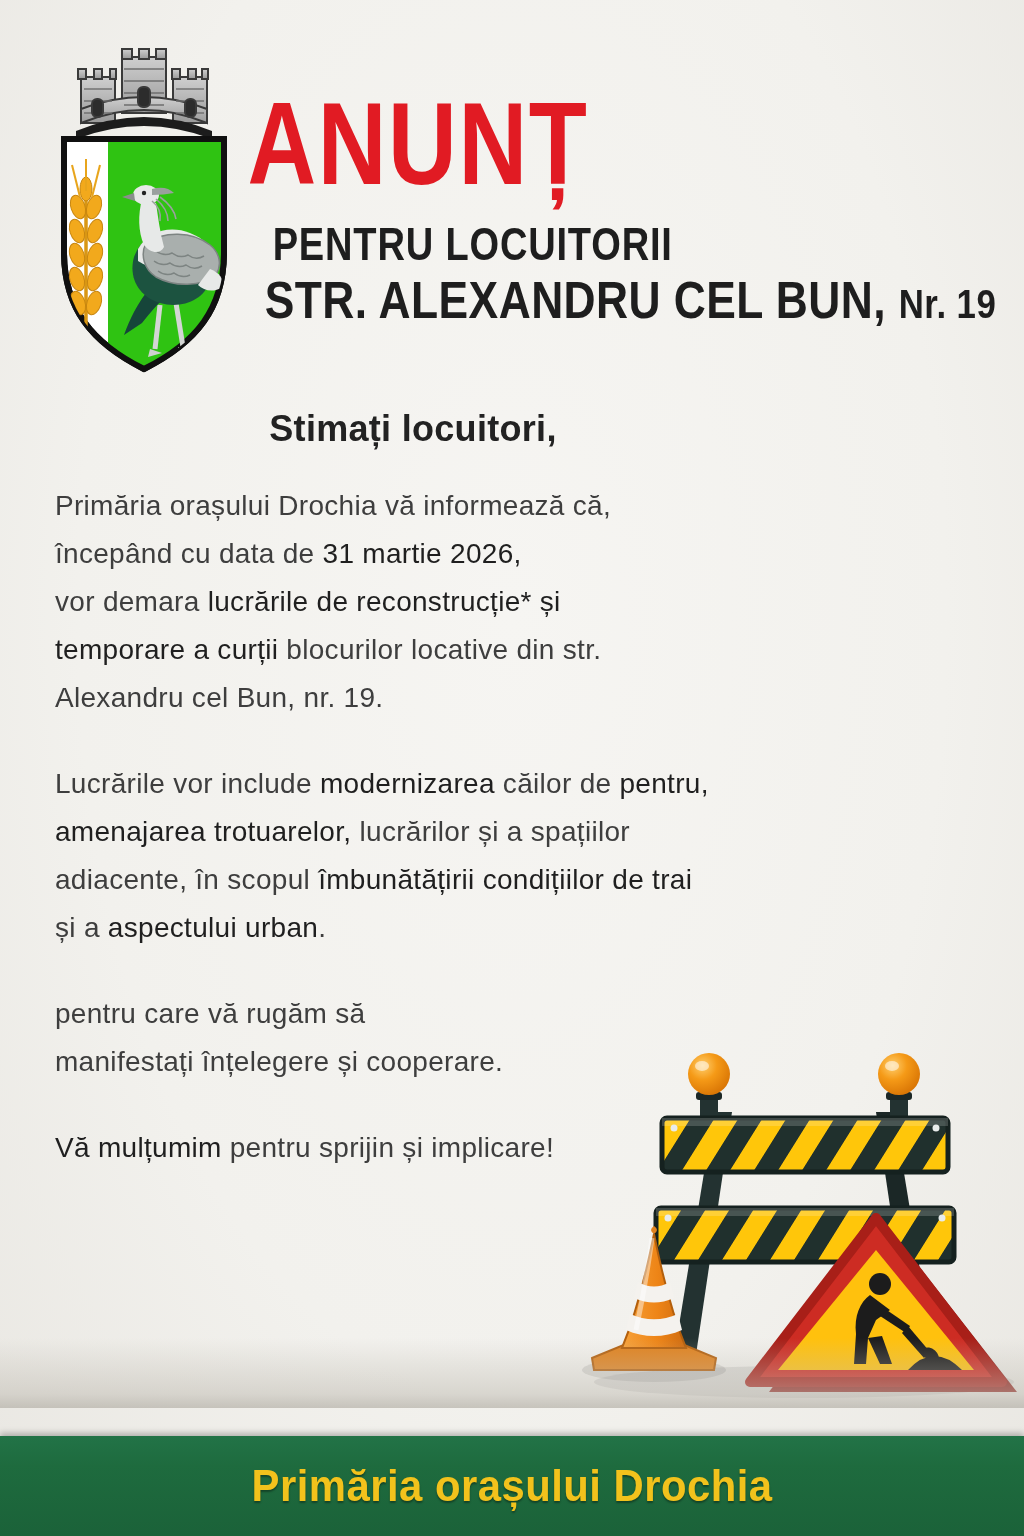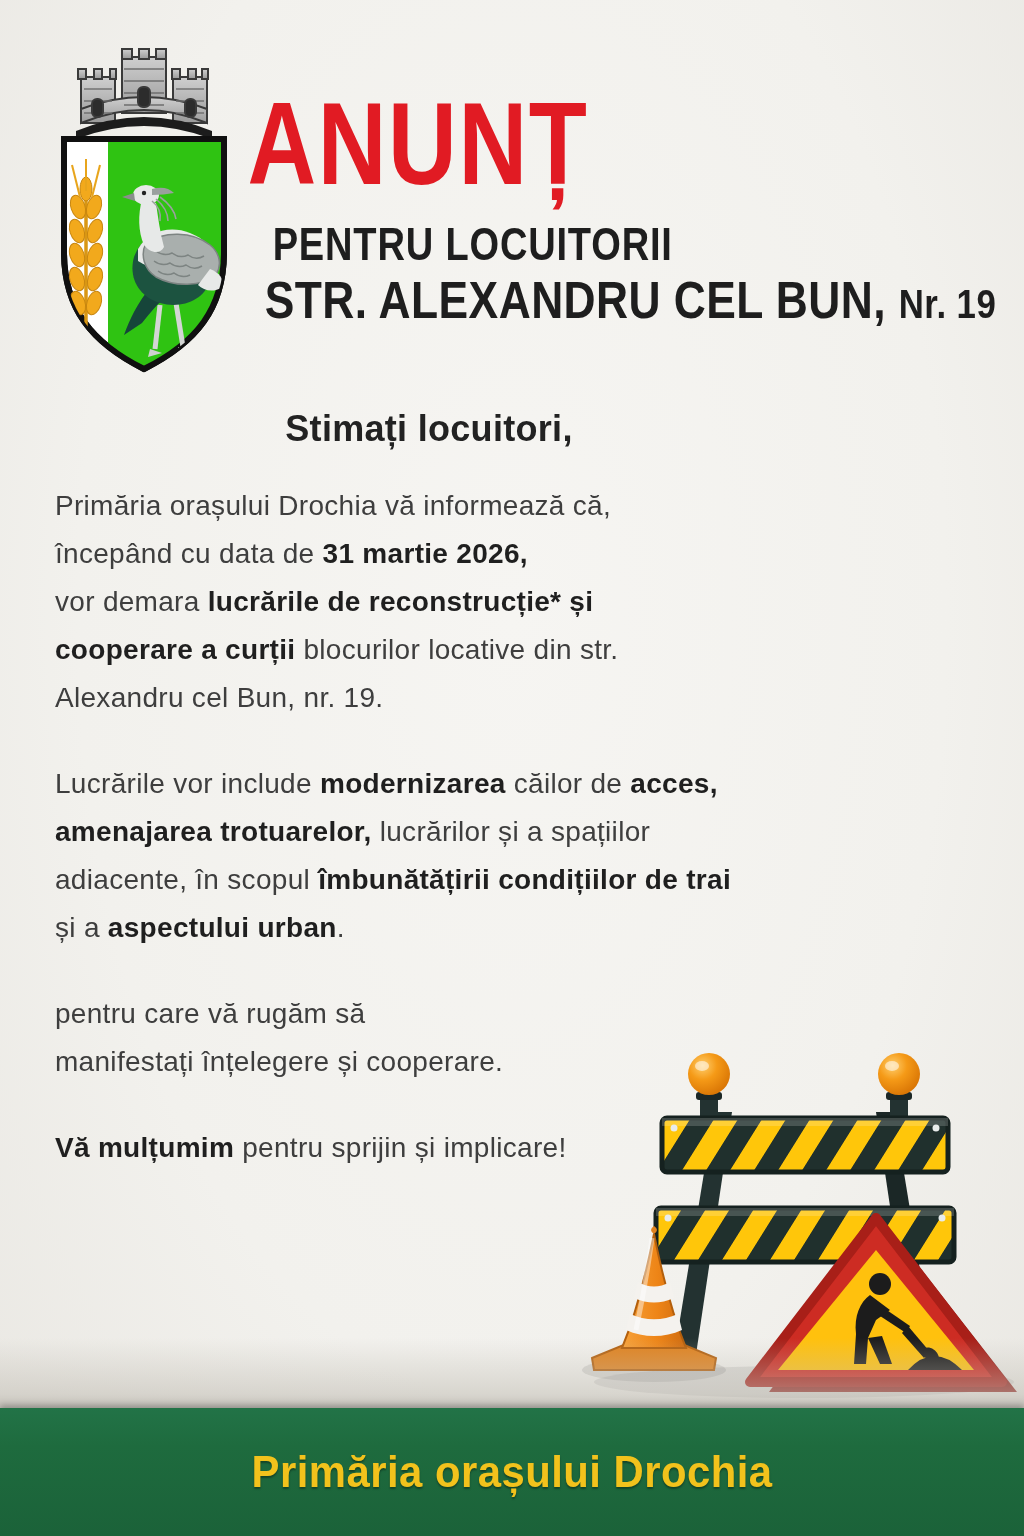--- a/index.html
+++ b/index.html
@@ -18,33 +18,33 @@
   .sub1{
     margin-top:14px;display:inline-block;font-size:47px;font-weight:800;
     color:#1e1e1e;letter-spacing:1px;transform:scaleX(.9);transform-origin:center;display:block;
   }
   .sub1 > span{display:inline-block;transform:scaleX(.9);}
   .sub2{font-size:51px;font-weight:800;color:#1e1e1e;}
   .sub2 > span.wrap{display:inline-block;transform:scaleX(.87);transform-origin:center;white-space:nowrap;letter-spacing:.5px;}
   .sub2 .nr{font-size:40px;}
   .salutation{
     position:absolute;top:408px;left:0;width:826px;text-align:center;
-    font-size:36px;font-weight:800;color:#222;letter-spacing:.3px;padding-left:16px;
+    font-size:36px;font-weight:800;color:#222;letter-spacing:.3px;
   }
   .content{position:absolute;left:55px;top:482px;width:920px;}
   .para{margin:0 0 38px 0;font-size:28px;color:#3e3e3e;letter-spacing:.3px;}
   .para .line{height:48px;line-height:48px;white-space:nowrap;}
-  .para b{color:#1f1f1f;font-weight:700;}
+  .para b{color:#1f1f1f;font-weight:400;}
   .scene{position:absolute;right:4px;bottom:132px;width:456px;height:352px;}
   .ground{
     position:absolute;left:0;right:0;bottom:128px;height:70px;
     background:linear-gradient(to bottom, rgba(210,206,198,0) 0%, rgba(195,191,182,.55) 80%, rgba(180,176,167,.7) 100%);
   }
   .footer{
-    position:absolute;left:0;right:0;bottom:0;height:128px;
+    position:absolute;left:0;right:0;bottom:0;height:100px;
     background:linear-gradient(to bottom,#227347 0%, var(--footer-green) 30%, #1b6239 100%);
     box-shadow:0 -3px 6px rgba(0,0,0,.25);
     display:flex;align-items:center;justify-content:center;
   }
   .footer-text{
     display:inline-block;font-size:45px;font-weight:800;color:var(--footer-gold);
     letter-spacing:.5px;transform:scaleX(.93);transform-origin:center;
     text-shadow:0 2px 2px rgba(0,0,0,.35);
   }
 </style>
@@ -161,25 +161,25 @@
     </div>
   </div>
 
   <div class="salutation">Stimați locuitori,</div>
 
   <div class="content">
     <div class="para">
         <div class="line"><span>Primăria orașului Drochia vă informează că,</span></div>
         <div class="line"><span>începând cu data de </span><b>31 martie 2026,</b></div>
         <div class="line"><span>vor demara </span><b>lucrările de reconstrucție* și</b></div>
-        <div class="line"><b>cooperare a curții</b><span> blocurilor locative din str.</span></div>
+        <div class="line"><b>temporare a curții</b><span> blocurilor locative din str.</span></div>
         <div class="line"><span>Alexandru cel Bun, nr. 19.</span></div>
       </div>
     <div class="para">
-        <div class="line"><span>Lucrările vor include </span><b>modernizarea</b><span> căilor de </span><b>acces,</b></div>
+        <div class="line"><span>Lucrările vor include </span><b>modernizarea</b><span> căilor de </span><b>pentru,</b></div>
         <div class="line"><b>amenajarea trotuarelor,</b><span> lucrărilor și a spațiilor</span></div>
         <div class="line"><span>adiacente, în scopul </span><b>îmbunătățirii condițiilor de trai</b></div>
         <div class="line"><span>și a </span><b>aspectului urban</b><span>.</span></div>
       </div>
     <div class="para">
         <div class="line"><span>pentru care vă rugăm să</span></div>
         <div class="line"><span>manifestați înțelegere și cooperare.</span></div>
       </div>
     <div class="para">
         <div class="line"><b>Vă mulțumim</b><span> pentru sprijin și implicare!</span></div>

